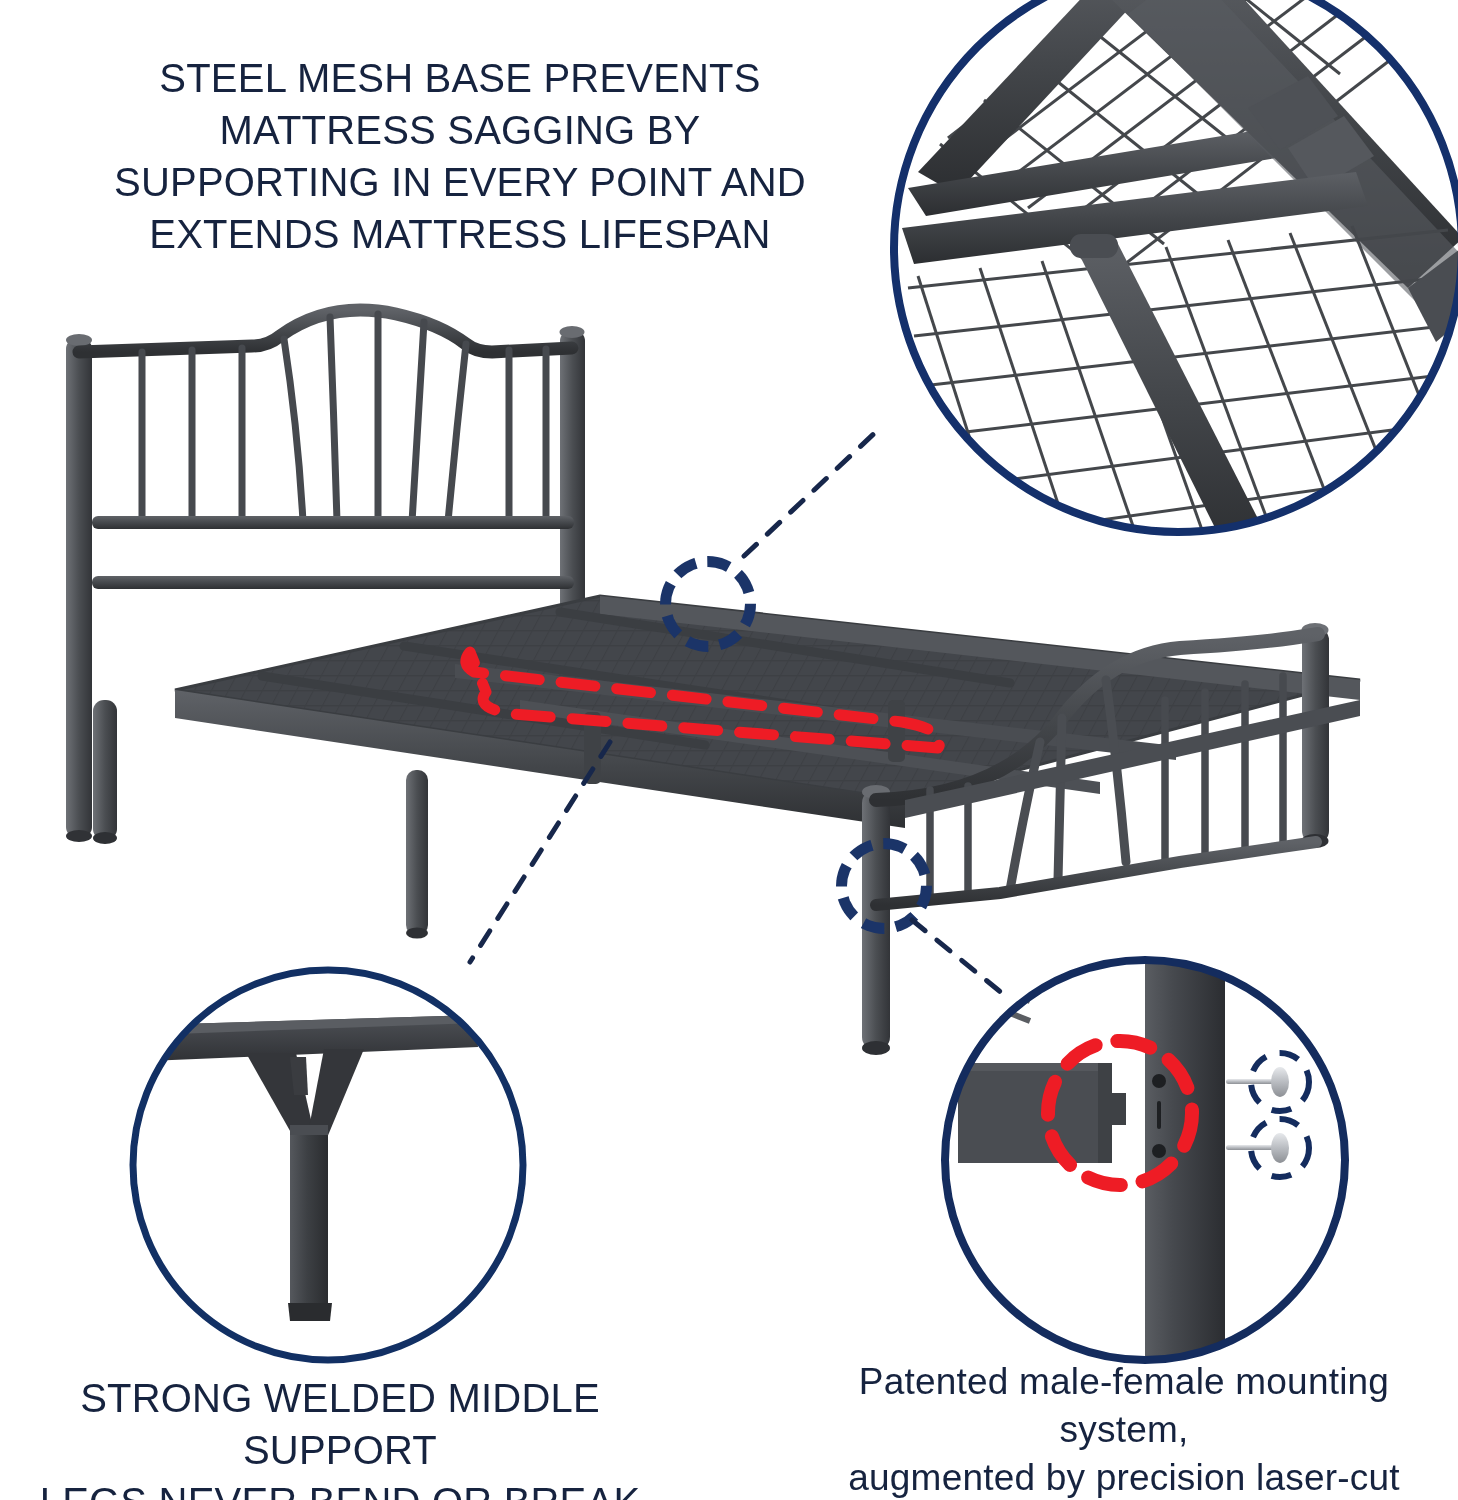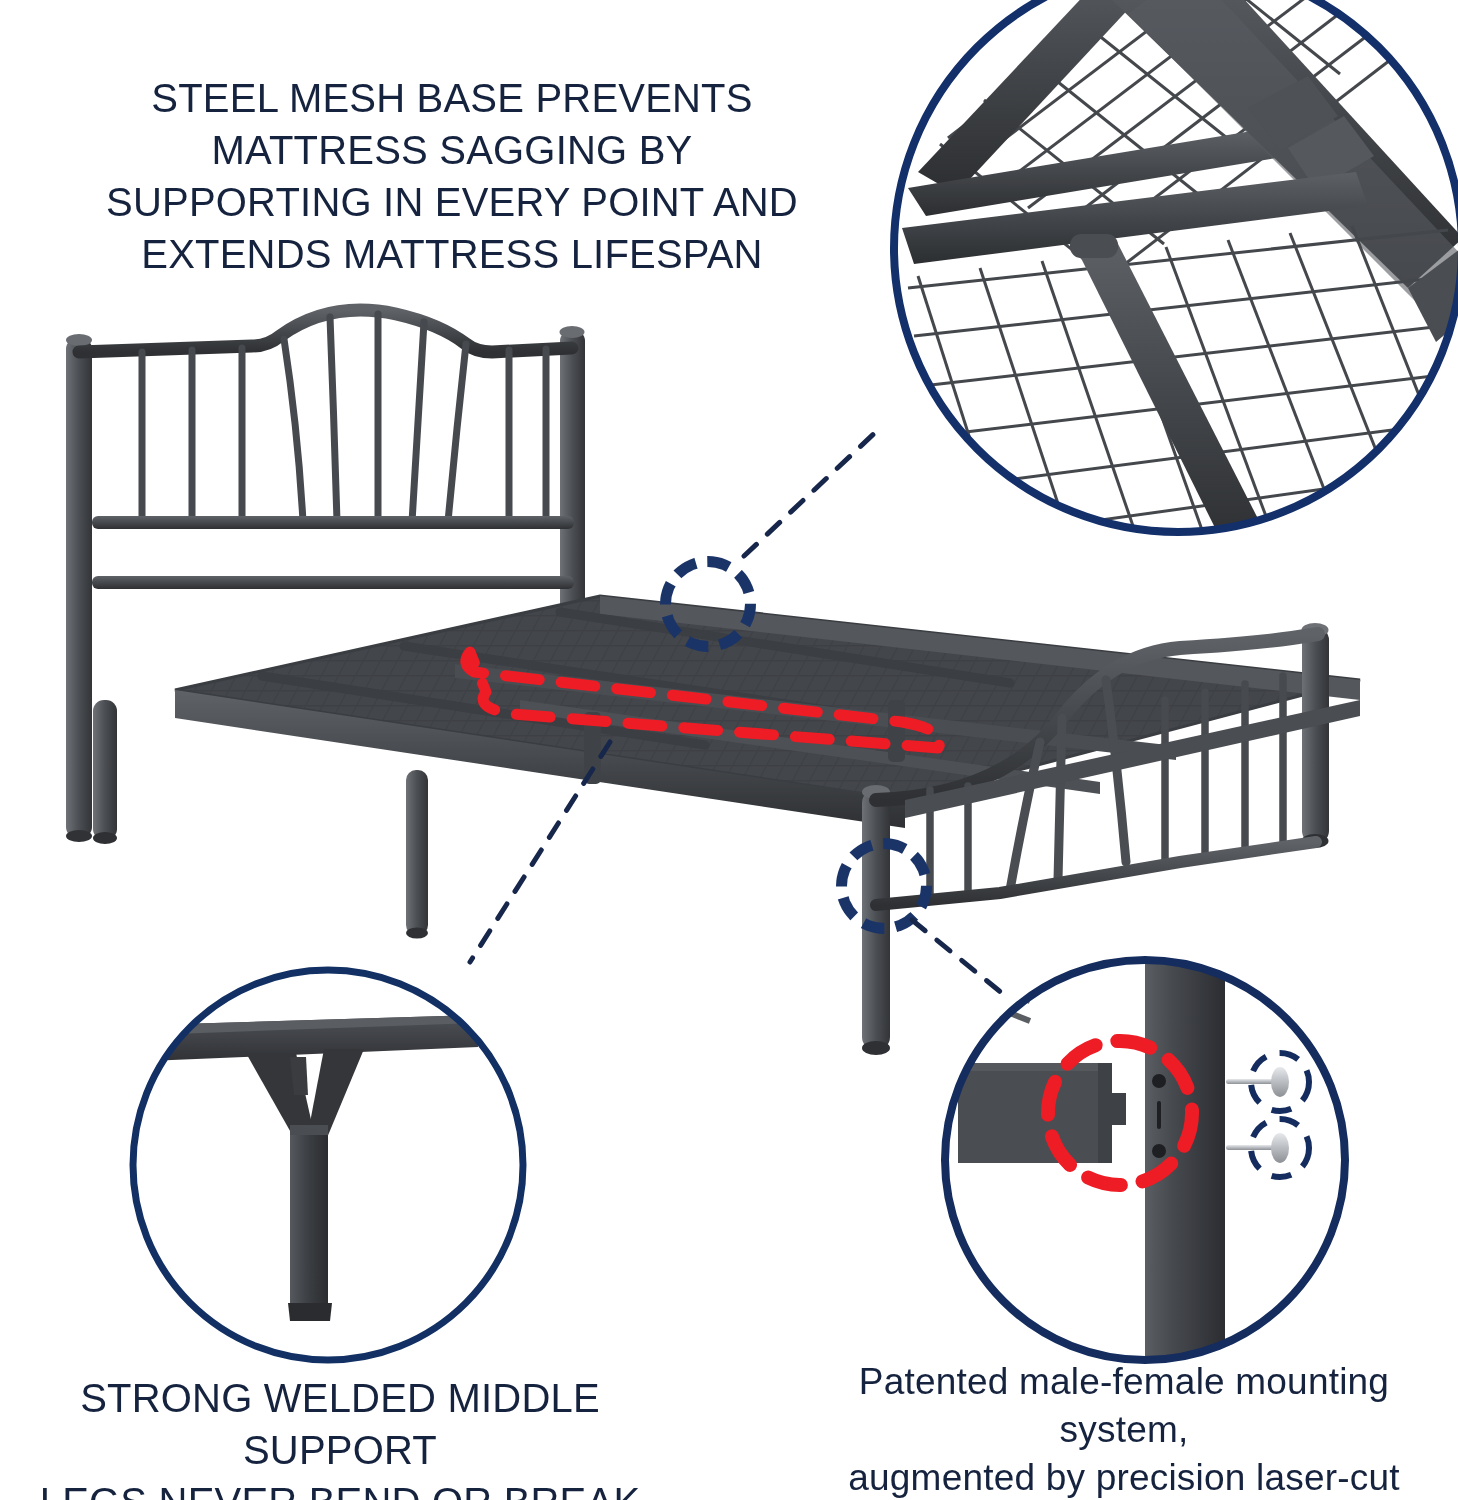--- a/index.html
+++ b/index.html
@@ -5,21 +5,21 @@
   html,body{margin:0;padding:0;background:#ffffff;}
   body{width:1458px;height:1500px;position:relative;overflow:hidden;
        font-family:"Liberation Sans","DejaVu Sans",sans-serif;}
 
   .stage{position:absolute;inset:0;width:1458px;height:1500px;}
 
   
   .callout-text{position:absolute;color:#16233f;text-align:center;line-height:1.30;
                 letter-spacing:.2px;white-space:pre-line;}
 
-  #txt-top{left:52px;top:52px;width:800px;font-size:40px;text-transform:uppercase;margin-top:20px;}
+  #txt-top{left:60px;top:52px;width:800px;font-size:40px;text-transform:uppercase;}
   #txt-bl{left:-10px;top:1372px;width:700px;font-size:40px;text-transform:uppercase;}
   #txt-br{left:790px;top:1358px;width:668px;font-size:37px;line-height:1.30;}
 
   
   .detail-circle{position:absolute;border-radius:50%;overflow:hidden;
                  box-sizing:border-box;background:#fff;}
 
   #circle-mesh{left:888px;top:-42px;width:580px;height:580px;}
 
   #circle-leg{left:128px;top:965px;width:400px;height:400px;}

